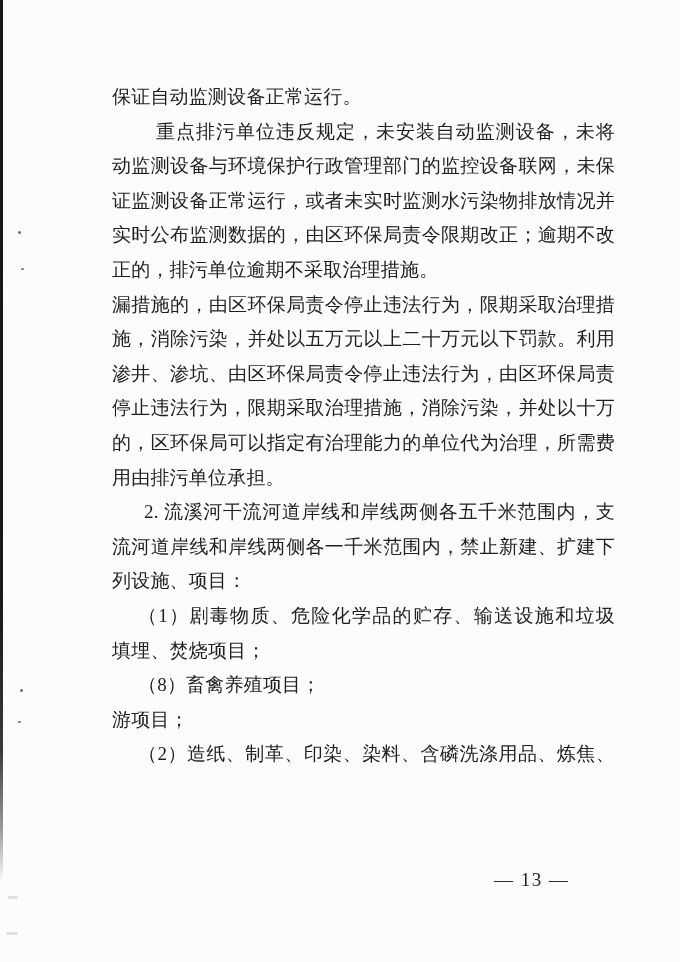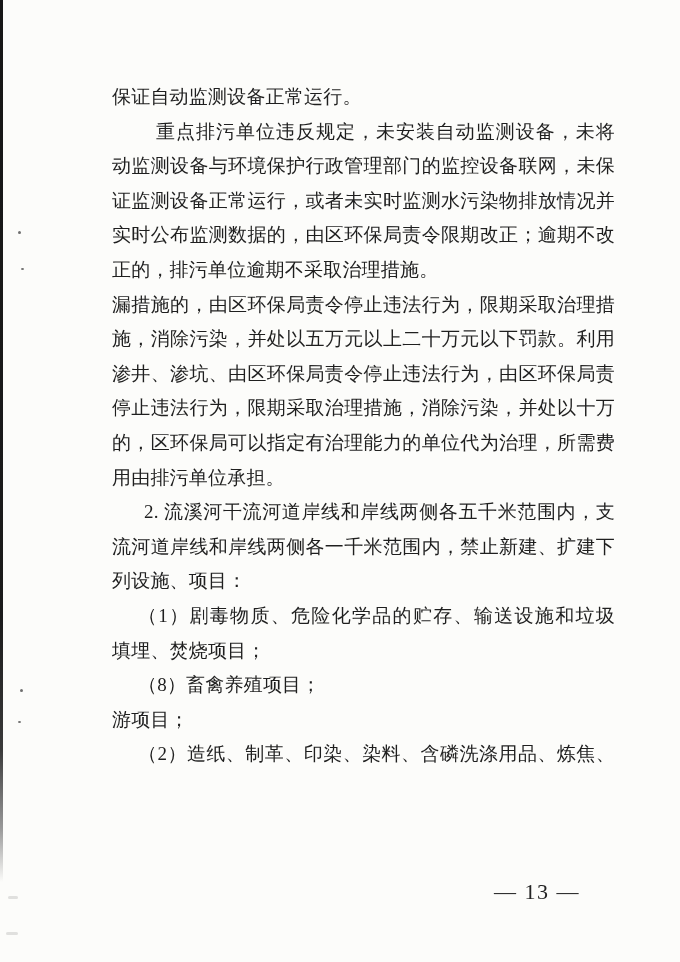--- a/index.html
+++ b/index.html
@@ -45,25 +45,24 @@
     text-align: justify;
     text-align-last: justify;
   }
   .i1 { text-indent: 44px; }  
   .i2 { text-indent: 32px; }  
   .i3 { text-indent: 26px; }  
   .page-num {
     position: absolute;
     left: 494px;
     top: 869px;
-    font-size: 22px;
+    font-size: 19px;
     letter-spacing: 1.5px;
     color: #242424;
     white-space: nowrap;
-    margin-top: 10px;
   }
   .speck {
     position: absolute;
     border-radius: 50%;
     background: #6f6f6f;
   }
   .smudge {
     position: absolute;
     background: #c9c9c6;
     opacity: 0.55;

